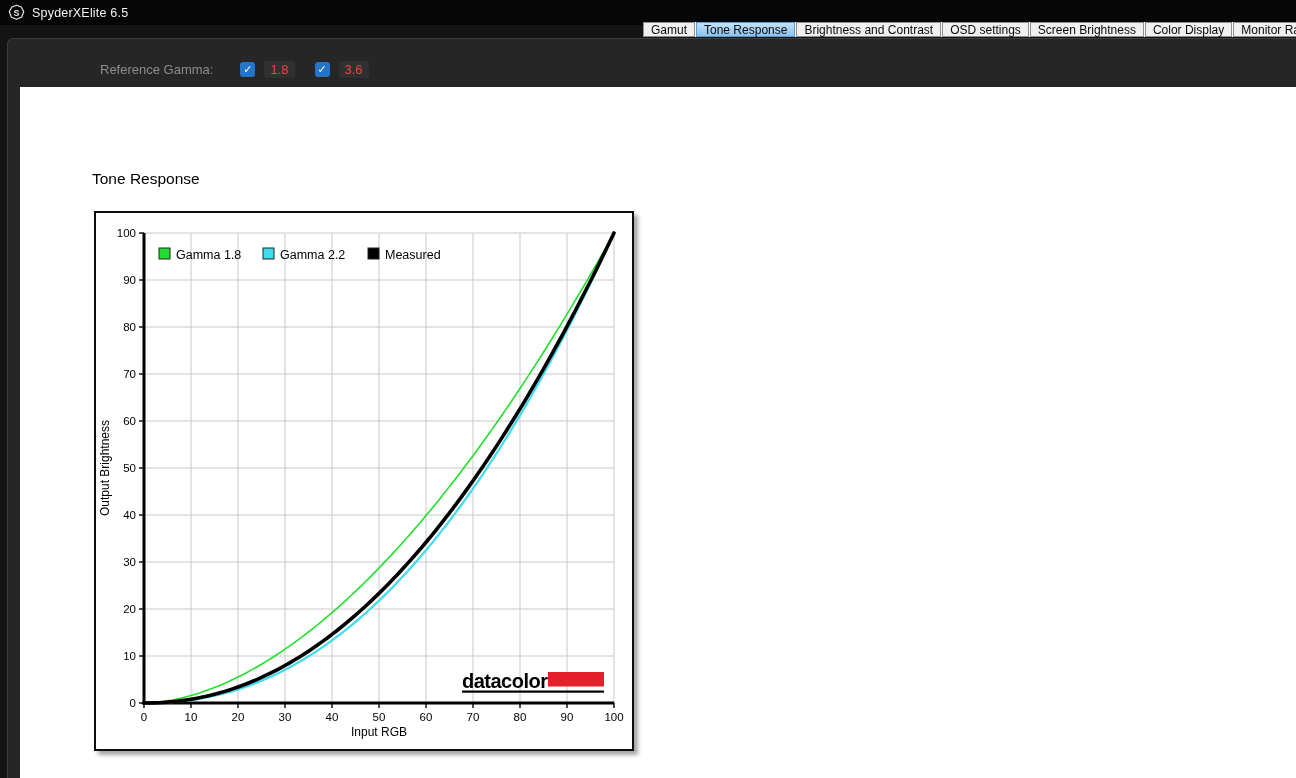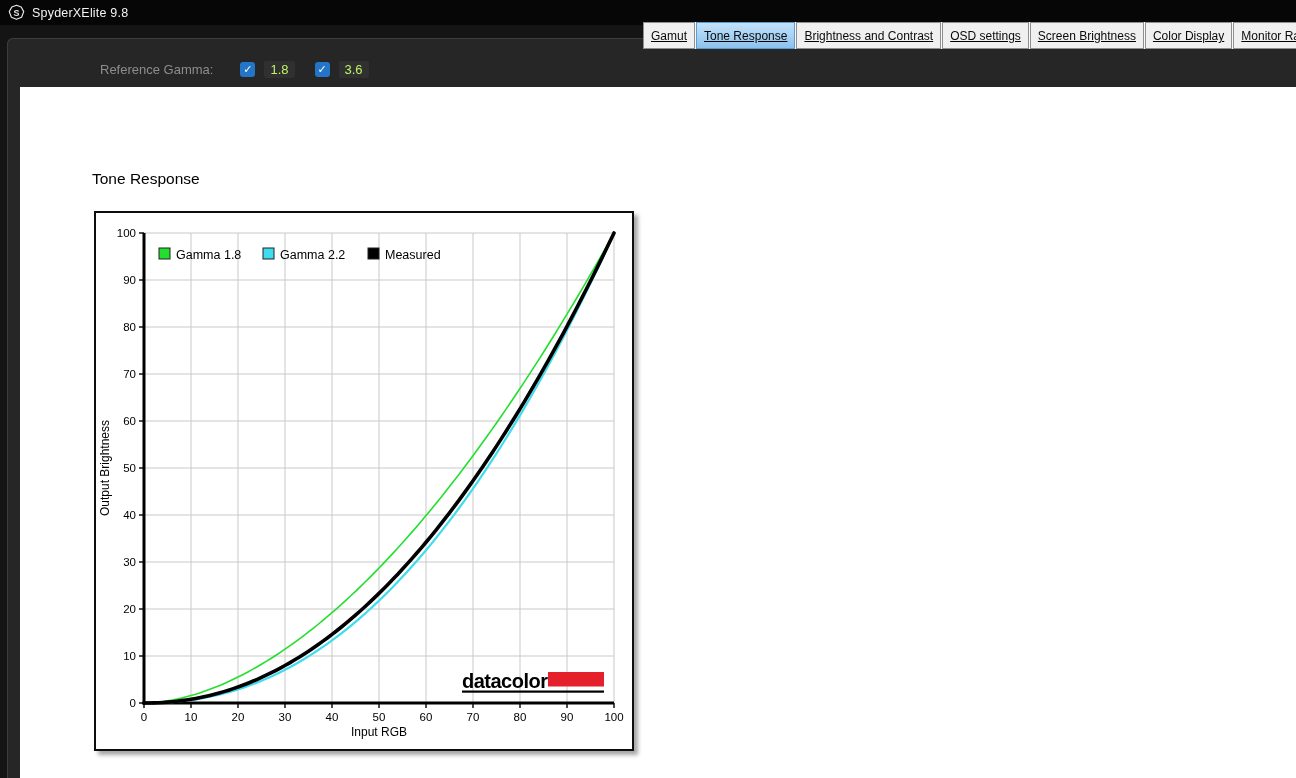--- a/index.html
+++ b/index.html
@@ -11,36 +11,36 @@
     display:flex;align-items:center;color:#f2f2f2;z-index:20;}
   .app-icon{width:17px;height:17px;margin:0 7px 0 8px;display:inline-flex;}
   .win-title{font-size:12.5px;letter-spacing:.2px;}
 
   
   .band{position:absolute;left:0;top:25px;right:0;bottom:0;background:#141414;}
   .panel{position:absolute;left:7px;top:38px;right:0;bottom:0;background:#262626;
     border-top:1px solid #3d3d3d;border-left:1px solid #3d3d3d;border-radius:6px 0 0 0;}
 
   
-  .tabstrip{position:absolute;top:22px;left:643px;right:0;height:27px;background:#fafafa;
-    display:flex;align-items:stretch;z-index:30;text-decoration:underline;}
+  .tabstrip{position:absolute;top:22px;left:643px;right:0;height:15px;background:#fafafa;
+    display:flex;align-items:stretch;z-index:30;}
   .tab{font-size:12px;color:#0a0a0a;background:#f0f0f0;border:1px solid #8f8f8f;
     padding:3px 7px 2px 7px;margin-right:1px;white-space:nowrap;cursor:default;
     display:flex;align-items:center;}
   .tab.selected{background:linear-gradient(#c2e2fb,#8cc2ee);border-color:#5d9bcd;}
 
   
   .ref-row{position:absolute;left:100px;top:59px;height:20px;display:flex;align-items:center;
     z-index:25;color:#8d8d8d;font-size:13px;}
   .ref-label{margin-right:27px;}
   .gamma-opt{display:flex;align-items:center;margin-right:20px;}
   .checkbox{width:15px;height:15px;border-radius:3px;background:var(--accent,#2475c8);
     color:#ffffff;font-size:11px;line-height:15px;text-align:center;display:inline-block;
     cursor:default;}
-  .opt-label{margin-left:9px;padding:1px 6px;background:#303030;color:#bef264;border-radius:2px;}
+  .opt-label{margin-left:9px;padding:1px 6px;background:#303030;color:#ef4444;border-radius:2px;}
 
   
   .content-bg{position:absolute;left:20px;top:87px;right:0;bottom:0;background:#ffffff;}
   .measured-text{position:absolute;left:92px;top:126px;font-size:15.5px;color:#000;z-index:5;}
   .section-title{position:absolute;left:92px;top:170px;font-size:15.5px;color:#000;z-index:5;}
 
   
   .chart-box{position:absolute;left:94px;top:211px;width:540px;height:540px;background:#fff;
     border:2px solid #0d0d0d;box-sizing:border-box;box-shadow:4px 4px 4px rgba(0,0,0,.35);z-index:5;}
   .chart-box svg{display:block;}
@@ -50,21 +50,21 @@
 
 <div class="page">
 
   <div class="titlebar">
     <span class="app-icon">
       <svg viewBox="0 0 20 20" width="17" height="17">
         <path d="M10 1.5 L15.5 3.5 L18.5 9 L16 15.5 L10 18 L4 15.5 L1.5 9 L4.5 3.5 Z" fill="none" stroke="#e8e8e8" stroke-width="1.4" stroke-linejoin="round"></path>
         <text x="10" y="14" text-anchor="middle" font-size="10.5" font-weight="bold" fill="#e8e8e8" font-family="Liberation Sans, sans-serif">S</text>
       </svg>
     </span>
-    <span class="win-title">SpyderXElite 9.8</span>
+    <span class="win-title">SpyderXElite 6.5</span>
   </div>
 
   <div class="band"></div>
   <div class="panel"></div>
 
   <div class="tabstrip" id="tabstrip">
       <div class="tab">Gamut</div>
       <div class="tab selected">Tone Response</div>
       <div class="tab">Brightness and Contrast</div>
       <div class="tab">OSD settings</div>

